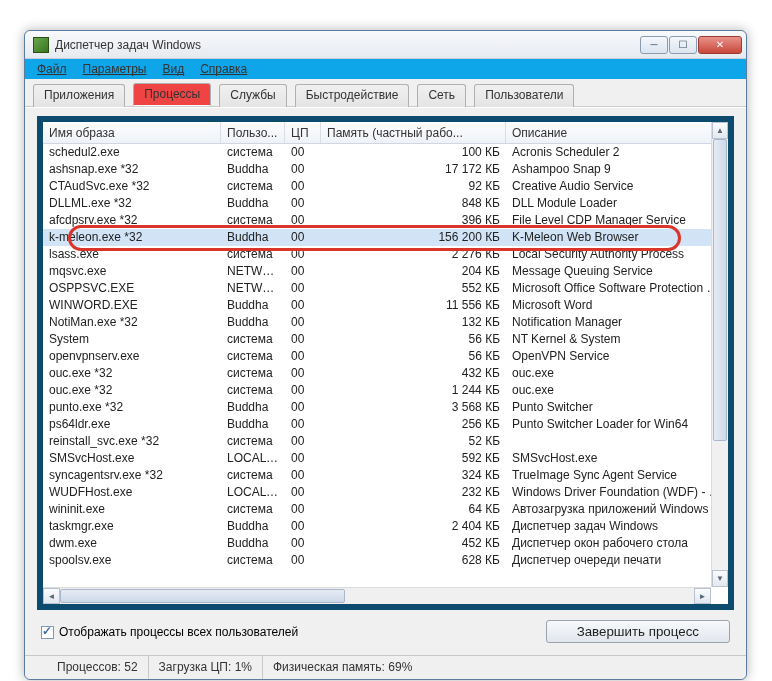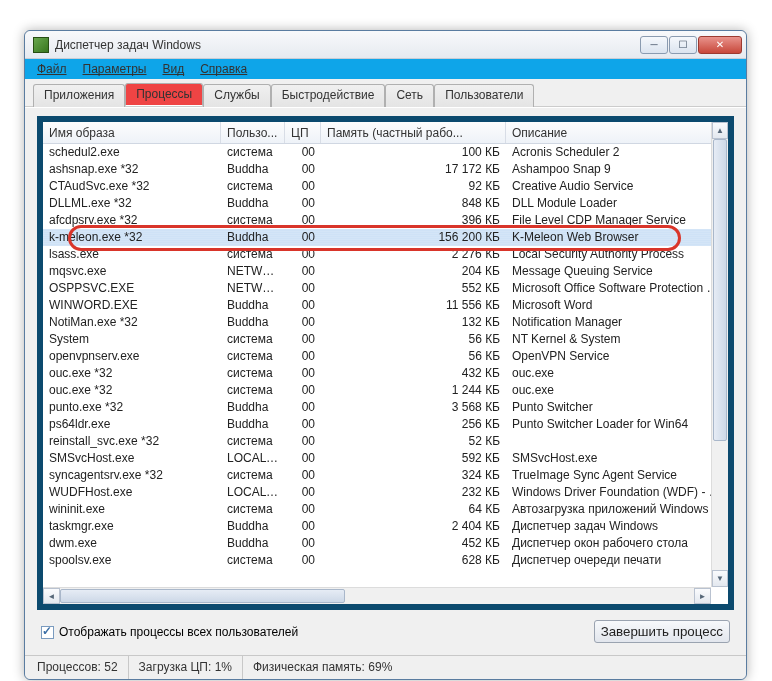--- a/index.html
+++ b/index.html
@@ -72,21 +72,21 @@
   display: flex;
   padding: 4px 8px 0 8px;
   background: #f0f0f0;
   border-bottom: 1px solid #ccc;
 }
 .tab {
   padding: 3px 10px 4px 10px;
   border: 1px solid #b0b0b0;
   border-bottom: none;
   background: linear-gradient(to bottom,#f0f0f0,#e4e4e4);
-  margin-right: 0px;
+  margin-right: 8px;
   border-radius: 3px 3px 0 0;
   cursor: pointer;
   position: relative;
   top: 1px;
   color: #333;
 }
 .tab.active {
   background:#ef4444;
   border-bottom: 1px solid #fff;
   top: 0;
@@ -134,21 +134,21 @@
   color:#222;
 }
 .lv-row .cell {
   padding:0 6px;
   white-space:nowrap; overflow:hidden; text-overflow:ellipsis;
   line-height:17px;
 }
 .lv-row.selected {
   background: repeating-linear-gradient(0deg,#d4e5f7,#d4e5f7 1px,#cfe2f6 1px,#cfe2f6 2px);
 }
-.c1{width:178px;} .c2{width:64px;} .c3{width:36px; text-align:right;}
+.c1{width:178px;} .c2{width:64px;} .c3{width:36px; text-align:left;}
 .c4{width:185px; text-align:right;} .c5{flex:1;}
 .vscroll {
   position:absolute; right:0; top:0; bottom:17px; width:17px;
   background:#f0f0f0; border-left:1px solid #dcdcdc;
 }
 .vscroll .arrow {
   height:17px; background:linear-gradient(to bottom,#fafbfd,#e3e8ef);
   border:1px solid #b9c2d0; display:flex;align-items:center;justify-content:center;
   font-size:8px;color:#567;
 }
@@ -165,27 +165,28 @@
 .hscroll .thumb{position:absolute;top:1px;bottom:1px;left:0;width:45%;
   background:linear-gradient(to bottom,#e6ecf5,#cdd8e7);border:1px solid #a9b7ca;border-radius:2px;}
 .bottom-controls{
   display:flex; align-items:center; padding:10px 4px 4px 4px;
   justify-content:space-between;
 }
 .checkbox-row{display:flex;align-items:flex-end;gap:5px;}
 .chk{width:13px;height:13px;border:1px solid #7a9bbf;background:#fff;position:relative;}
 .chk.checked::after{content:"✓";position:absolute;left:0;top:-3px;color:#3b6ea5;font-size:12px;font-weight:bold;}
 .btn {
-  padding:3px 6px;border:1px solid #9aa3b0;background:linear-gradient(to bottom,#f7f9fb,#e2e6ed);
+  padding:3px 30px;border:1px solid #9aa3b0;background:linear-gradient(to bottom,#f7f9fb,#e2e6ed);
   border-radius:3px;cursor:pointer;color:#222;
 }
 .statusbar{
   height:24px;border-top:1px solid #c8c8c8;background:#f0f0f0;
   display:flex;
   border-radius:0 0 6px 6px;
+  padding-left:20px;
 }
 .status-cell{padding:4px 10px;border-right:1px solid #c8c8c8;color:#333;}
 .status-cell:first-child{padding-left:12px;}
 .highlight-ring{
   position:absolute;
   border:3px solid #d9352a;
   border-radius:18px;
   pointer-events:none;
   z-index:10;
 }

